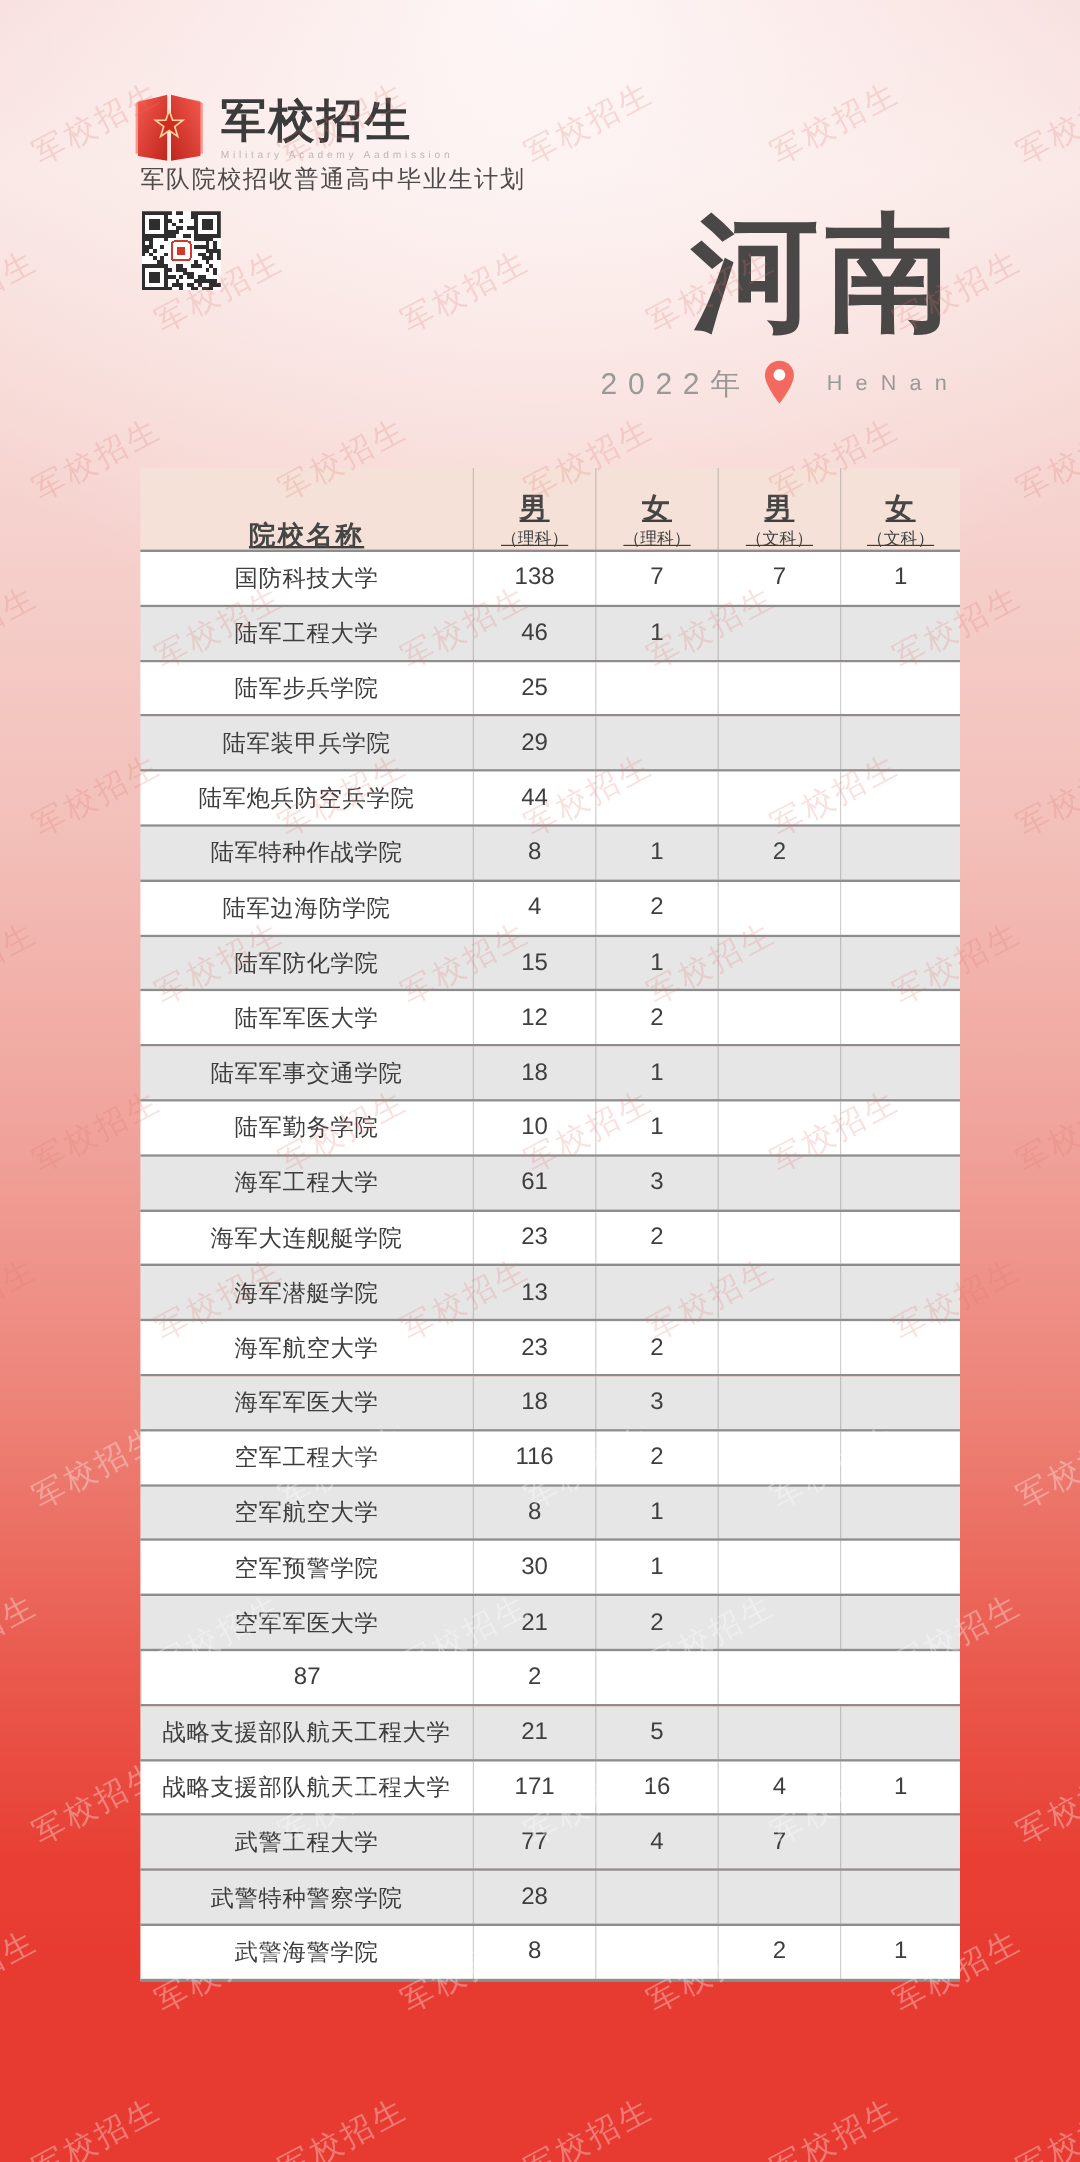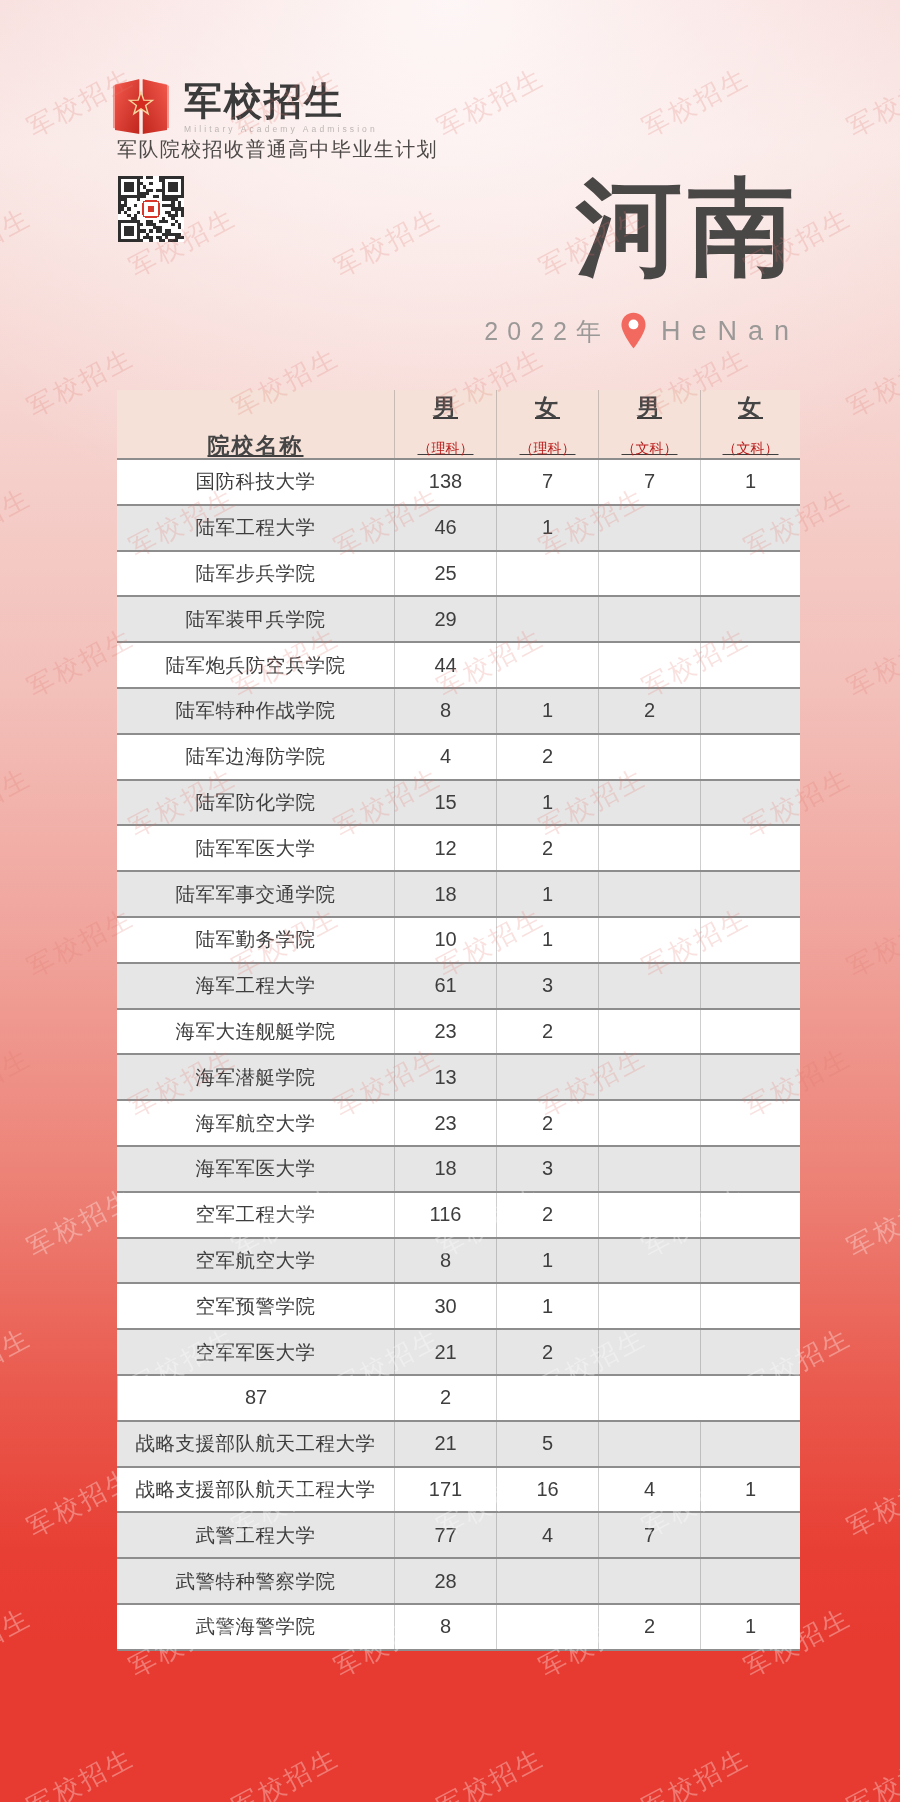--- a/index.html
+++ b/index.html
@@ -17,33 +17,33 @@
               font-family:"Liberation Sans","DejaVu Sans",sans-serif;}
   .logo-sub{margin-top:4px;font-size:8.5px;letter-spacing:3.1px;color:#bdb7b4;white-space:nowrap;}
   .tagline{position:absolute;left:117px;top:136px;width:600px;
            font-family:"Liberation Serif","DejaVu Serif",serif;
            font-size:20px;letter-spacing:1.4px;color:#4e4a49;}
   .qr{position:absolute;left:118px;top:176px;width:66px;height:66px;}
   
   .province{position:absolute;right:100px;top:168px;
             font-family:"Liberation Serif","DejaVu Serif",serif;
             font-size:106px;font-weight:900;color:#4a4747;letter-spacing:6px;line-height:1.15;text-align:center;}
-  .year-row{position:absolute;right:100px;top:308px;height:46px;
+  .year-row{position:absolute;right:100px;top:296px;height:46px;
             display:flex;align-items:center;}
   .year{font-size:25px;color:#9b9997;letter-spacing:9px;}
   .pin-icon{width:27px;height:40px;margin:0 14px 0 10px;}
-  .pinyin{font-size:27px;color:#9b9997;letter-spacing:11px;}
+  .pinyin{font-size:18px;color:#9b9997;letter-spacing:11px;margin-left:12px;}
   
   .table{position:absolute;left:117px;top:390px;width:683px;color:var(--textdark,#3e3e3e);}
   .t-head{display:grid;grid-template-columns:277px 102px 102px 102px 100px;
           height:68px;background:var(--headerbg,#f5e1d7);
           border-bottom:2px solid #8d8d8d;}
   .t-hcell{display:flex;flex-direction:column;align-items:center;justify-content:flex-end;text-decoration:underline;}
   .t-hcell .h-main{font-size:23px;font-weight:bold;color:#454545;letter-spacing:2px;line-height:1.1;}
-  .t-hcell .h-sub{font-size:14px;color:#b91c1c;margin-top:20px;
+  .t-hcell .h-sub{font-size:14px;color:#404040;margin-top:4px;
                   font-family:"Liberation Serif","DejaVu Serif",serif;}
   .t-hcell.c0 .h-main{font-size:22px;}
   .t-row{display:grid;grid-template-columns:277px 102px 102px 102px 100px;
          height:43.8px;background:#ffffff;border-bottom:2px solid #8d8d8d;}
   .t-row.alt{background:var(--rowalt,#e7e6e6);}
   .t-cell{display:flex;align-items:center;justify-content:center;
           font-size:20px;color:var(--textdark,#3e3e3e);}
   .t-cell.name{font-size:19.5px;letter-spacing:0.5px;}
   .c1,.c2,.c3,.c4{border-left:1px solid rgba(125,125,125,0.38);}
   

